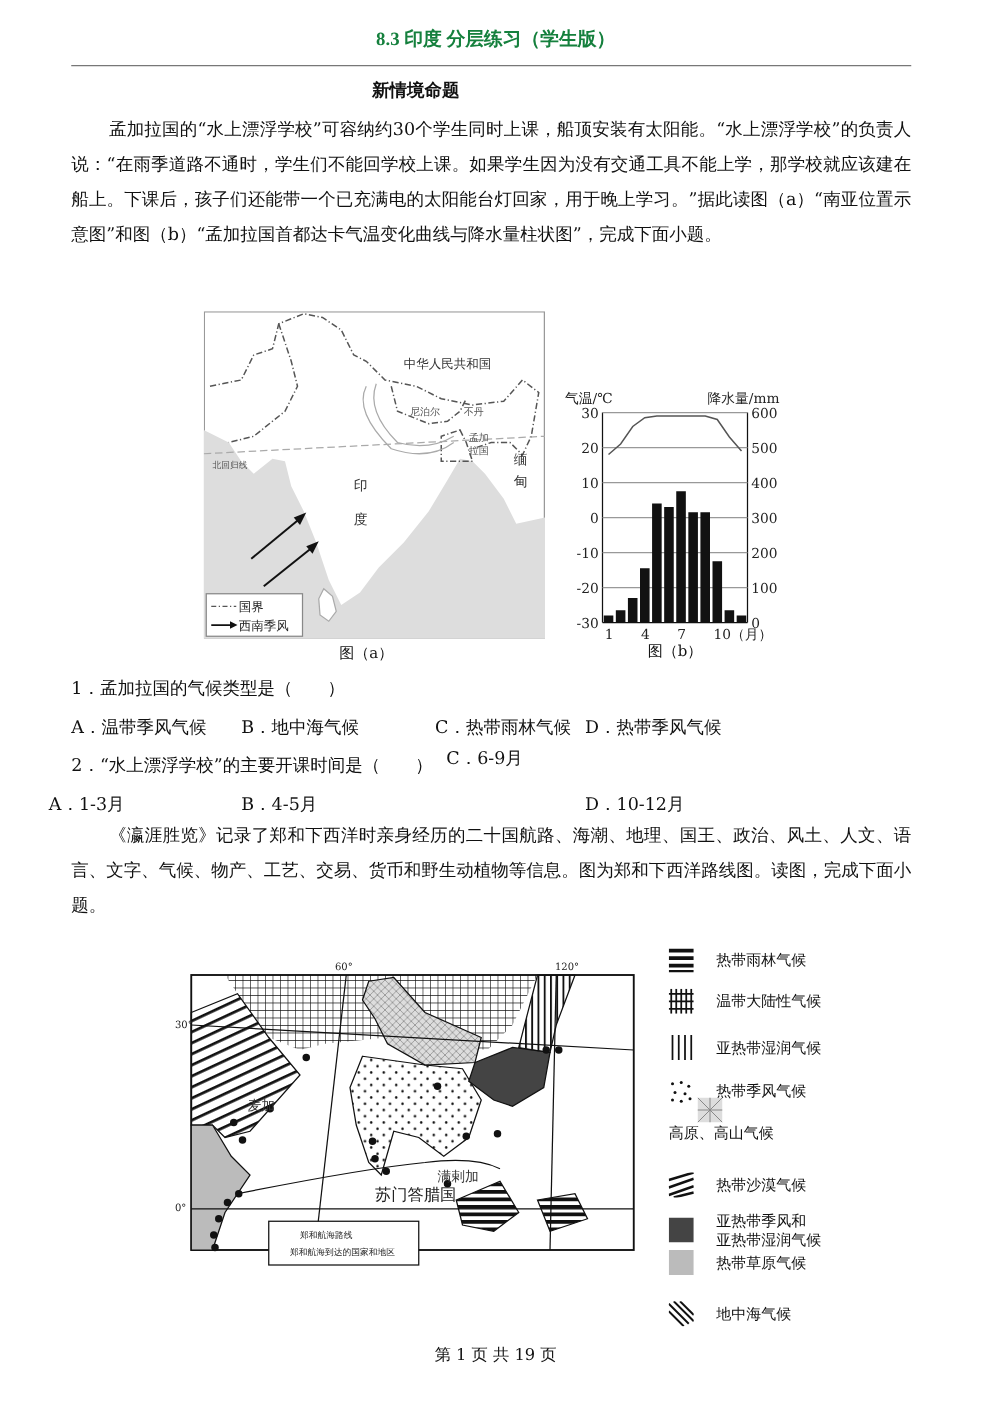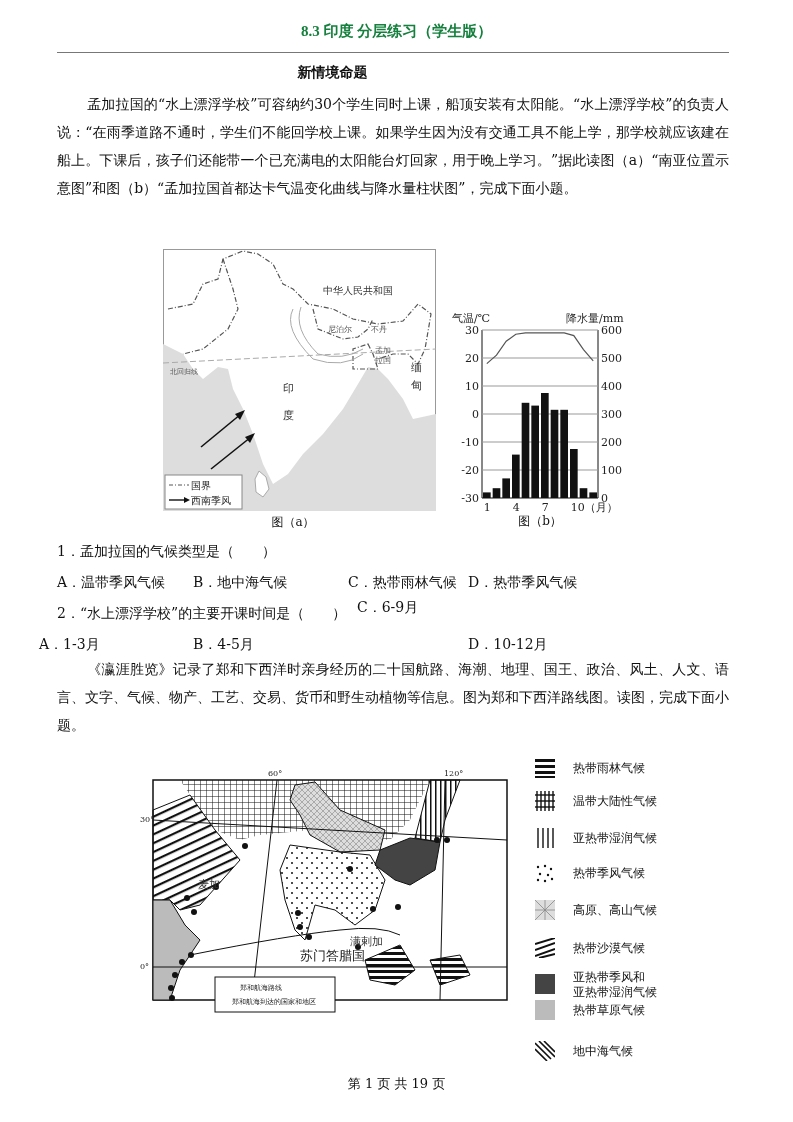--- a/index.html
+++ b/index.html
@@ -279,21 +279,21 @@
         <circle cx="16" cy="6" r="1.2"></circle>
         <circle cx="5" cy="11" r="1.2"></circle>
         <circle cx="13" cy="12" r="1.2"></circle>
         <circle cx="3" cy="17" r="1.2"></circle>
         <circle cx="10" cy="18" r="1.2"></circle>
         <circle cx="17" cy="16" r="1.2"></circle>
       </g>
     </svg>
   <span>热带季风气候</span>
 </div>
-<div class="legend-row" style="top:900px;">
+<div class="legend-row" style="top:878px;flex-direction:column;">
   <svg class="legend-swatch">
       <rect width="20" height="20" fill="#ddd"></rect>
       <g stroke="#888" stroke-width="0.8">
         <line x1="0" y1="0" x2="20" y2="20"></line>
         <line x1="20" y1="0" x2="0" y2="20"></line>
         <line x1="10" y1="0" x2="10" y2="20"></line>
         <line x1="0" y1="10" x2="20" y2="10"></line>
       </g>
     </svg>
   <span>高原、高山气候</span>

